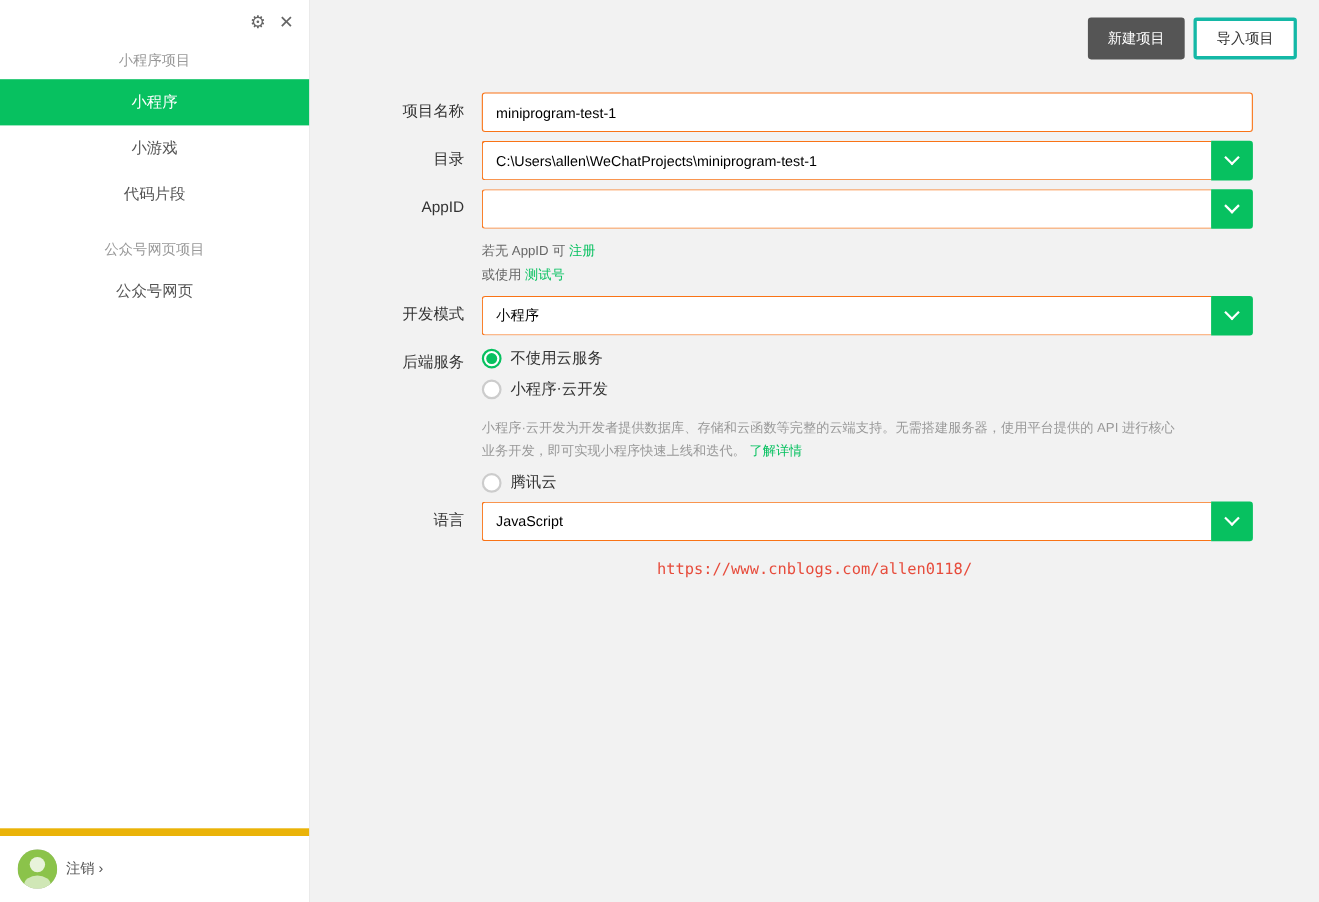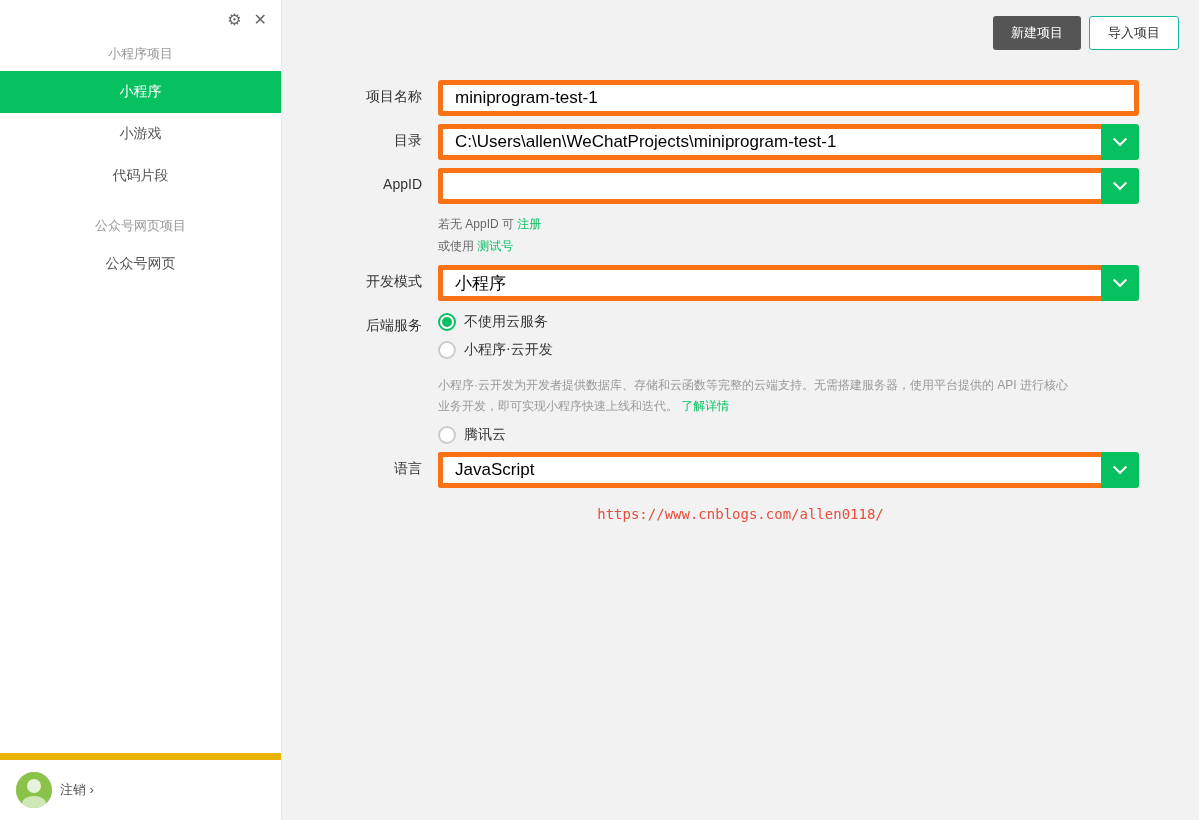--- a/index.html
+++ b/index.html
@@ -19,30 +19,30 @@
     .sidebar-bottom { padding: 12px 16px; border-top: 7px solid #eab308; display: flex; align-items: center; gap: 8px; margin-top: auto; }
     .avatar { width: 36px; height: 36px; border-radius: 50%; background: #ccc; overflow: hidden; }
     .logout-text { font-size: 13px; color: #555; cursor: pointer; }
 
     
     .main { flex: 1; display: flex; flex-direction: column; background: #f2f2f2; }
 
     
     .top-bar { background: #f2f2f2; padding: 16px 20px 0; display: flex; justify-content: flex-end; gap: 8px; }
     .btn-new-project { background: #555; color: #fff; border: none; padding: 7px 18px; font-size: 13px; border-radius: 3px; cursor: pointer; font-family: inherit; }
-    .btn-import-project { background: #fff; color: #333; border: 1px solid #14b8a6; padding: 7px 18px; font-size: 13px; border-radius: 3px; cursor: pointer; font-family: inherit; }
+    .btn-import-project { background: #fff; color: #333; border: 3px solid #14b8a6; padding: 7px 18px; font-size: 13px; border-radius: 3px; cursor: pointer; font-family: inherit; }
 
     
     .form-area { flex: 1; padding: 30px 60px 20px; overflow-y: auto; }
 
     .form-row { display: flex; align-items: flex-start; margin-bottom: 8px; }
     .form-label { width: 80px; text-align: right; font-size: 14px; color: #333; padding-top: 8px; flex-shrink: 0; margin-right: 16px; }
 
     .input-wrapper { flex: 1; display: flex; }
-    .form-input { flex: 1; height: 36px; border: 5px solid #f97316; border-radius: 3px; padding: 4px 12px; font-size: 17px; font-family: inherit; background: #fff; outline: none; }
+    .form-input { flex: 1; height: 36px; border: 1px solid #f97316; border-radius: 3px; padding: 16px 12px; font-size: 13px; font-family: inherit; background: #fff; outline: none; }
 
     .input-with-btn { flex: 1; display: flex; }
     .input-with-btn .form-input { border-right: none; border-radius: 3px 0 0 3px; }
     .dropdown-btn { background: #07c160; color: #fff; border: none; width: 38px; display: flex; align-items: center; justify-content: center; cursor: pointer; border-radius: 0 3px 3px 0; flex-shrink: 0; }
 
     .hint-text { flex: 1; font-size: 12px; color: #666; line-height: 1.8; padding-top: 4px; }
     .hint-text a { color: #07c160; text-decoration: none; }
 
     .radio-group { flex: 1; display: flex; flex-direction: column; gap: 10px; padding-top: 4px; }
     .radio-option { display: flex; align-items: center; gap: 8px; cursor: pointer; }

